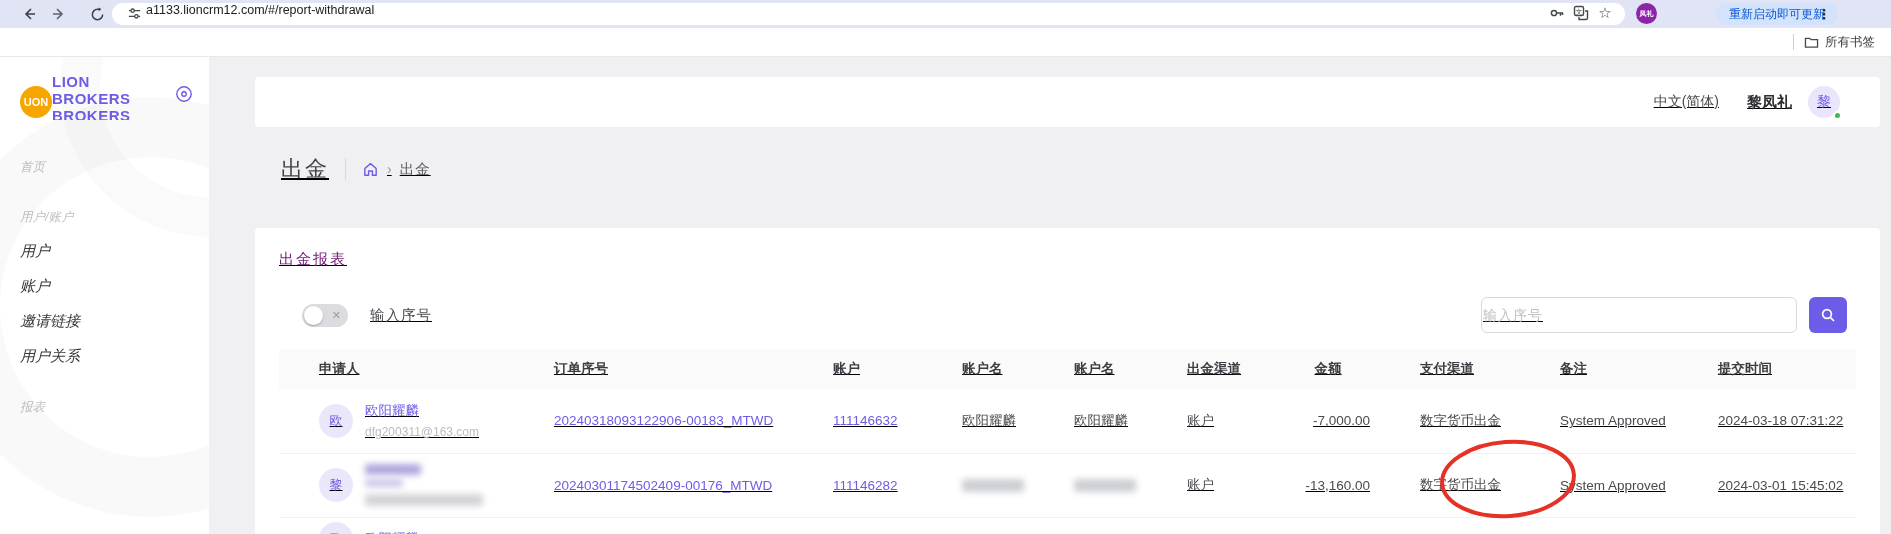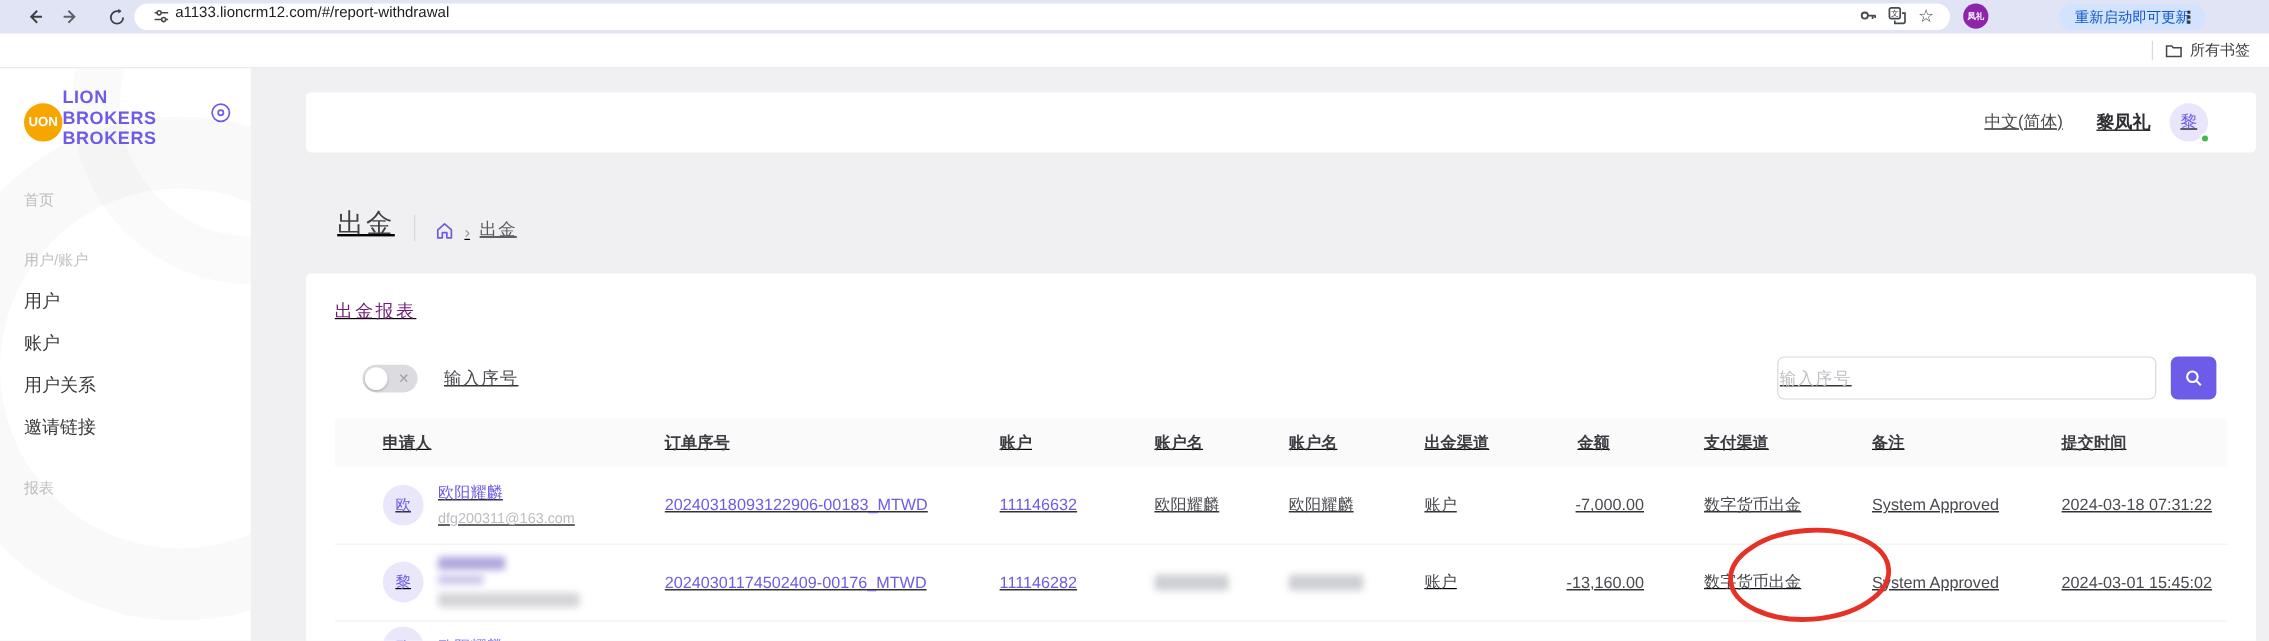--- a/index.html
+++ b/index.html
@@ -34,36 +34,36 @@
   .watermark { position:absolute; left:-60px; top:40px; width:420px; height:420px; border-radius:50%;
     border:60px solid rgba(0,0,0,0.025); pointer-events:none; }
   .watermark2 { position:absolute; left:60px; top:-120px; width:300px; height:300px; border-radius:50%;
     border:40px solid rgba(0,0,0,0.02); pointer-events:none; }
   .logo-row { height:63px; padding:8px 14px 0 20px; display:flex; align-items:flex-start; overflow:hidden; position:relative; }
   .logo-badge { width:32px; height:32px; border-radius:50%; background:#f7a600; color:#fff; font-size:11px;
     font-weight:bold; display:flex; align-items:center; justify-content:center; margin-top:21px; flex:none; }
   .logo-text { margin-top:8px; color:#6c5ce7; font-size:15px; font-weight:bold;
     line-height:17px; width:92px; letter-spacing:0.5px; }
   .collapse-ic { position:absolute; right:16px; top:28px; color:#6c5ce7; display:flex; }
-  .nav { padding-top:30px; }
+  .nav { padding-top:30px;font-style:italic; }
   .nav-section { padding:0 0 0 20px; font-size:12.5px; color:#c2c2c6; height:34px; display:flex; align-items:center; }
   .nav-item { padding:0 0 0 20px; font-size:15px; color:#3a3a3e; height:35px; display:flex; align-items:center; cursor:pointer; }
   .nav-gap { height:16px; }
 
   .main { flex:1; padding:0 11px 0 46px; min-width:0;text-decoration:underline; }
   .topbar { margin-top:20px; height:50px; background:#fff; border-radius:4px;
     display:flex; align-items:center; justify-content:flex-end; padding-right:40px; }
   .lang { font-size:14px; color:#4a4a4e; margin-right:28px; cursor:pointer; }
   .username { font-size:15px; font-weight:bold; color:#2e2e32; margin-right:16px; cursor:pointer; }
   .user-avatar { position:relative; width:32px; height:32px; border-radius:50%; background:#e9e5fb;
     color:#6c5ce7; font-size:14px; display:flex; align-items:center; justify-content:center; cursor:pointer; }
   .online-dot { position:absolute; right:-2px; bottom:-2px; width:9px; height:9px; border-radius:50%;
     background:#3fba4d; border:2px solid #fff; }
 
-  .breadcrumb-row { margin-top:10px; height:64px; display:flex; align-items:flex-end; padding-left:26px; }
+  .breadcrumb-row { margin-top:10px; height:64px; display:flex; align-items:center; padding-left:26px; }
   .page-title { font-size:22px; color:#3f3f46; letter-spacing:2px; }
   .bc-divider { width:1px; height:22px; background:#d8d8dc; margin:0 16px; }
   .bc-home { color:#6c5ce7; display:flex; cursor:pointer; }
   .bc-sep { color:#9a9a9e; font-size:14px; margin:0 8px; }
   .bc-current { font-size:14.5px; color:#5a5a60; letter-spacing:1px; }
 
   .card { margin-top:27px; background:#fff; border-radius:4px; padding:22px 24px 0 24px; height:340px; }
   .card-title { font-size:15px; color:#701a75; letter-spacing:2px; }
   .filter-row { margin-top:28px; display:flex; align-items:center; padding-left:23px; }
   .toggle { position:relative; width:46px; height:23px; border-radius:12px; background:#dcdce0; cursor:pointer; flex:none; }
@@ -190,22 +190,22 @@
           </svg>
       </span>
     </div>
 
     <nav class="nav">
       <div class="nav-section">首页</div>
       <div class="nav-gap"></div>
       <div class="nav-section">用户/账户</div>
       <div class="nav-item">用户</div>
       <div class="nav-item">账户</div>
+      <div class="nav-item">邀请链接</div>
       <div class="nav-item">用户关系</div>
-      <div class="nav-item">邀请链接</div>
       <div class="nav-gap"></div>
       <div class="nav-section">报表</div>
     </nav>
   </aside>
 
   <main class="main">
     <div class="topbar">
       <span class="lang">中文(简体)</span>
       <span class="username">黎凤礼</span>
       <span class="user-avatar">

